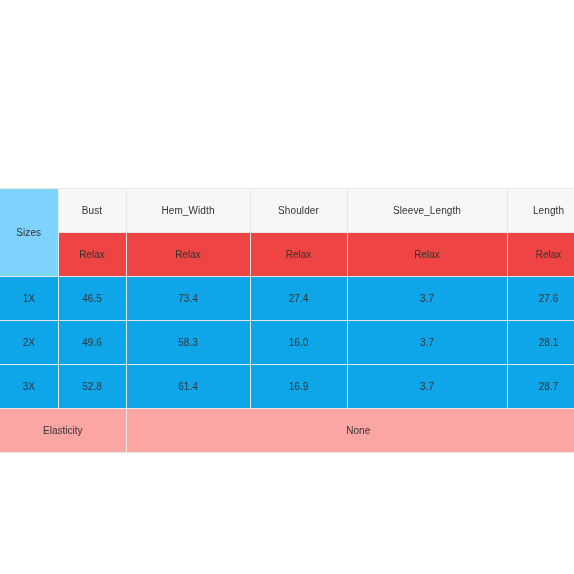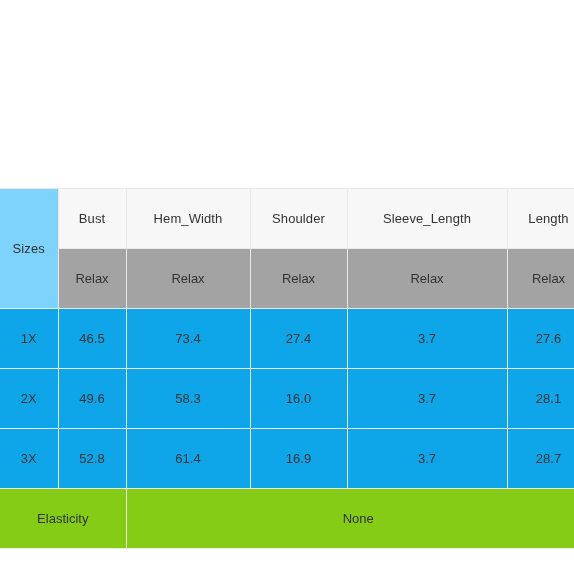--- a/index.html
+++ b/index.html
@@ -33,25 +33,25 @@
   table.size-chart {
     border-collapse: collapse;
     table-layout: fixed;
     width: 590px;
     background: #ffffff;
   }
 
   table.size-chart td,
   table.size-chart th {
     border: 1px solid #e8e8e8;
-    padding: 12px;
+    padding: 4px;
     text-align: center;
     vertical-align: middle;
     font-weight: normal;
-    font-size: 13px;
+    font-size: 10px;
     color: #333333;
     height: 35px;
     line-height: 35px;
     box-sizing: border-box;
   }
 
   
   table.size-chart tr > *:first-child {
     border-left: none;
   }
@@ -72,34 +72,34 @@
   }
 
   th.sizes-cell {
     background: #7dd3fc;
     font-weight: bold;
     font-size: 12.5px;
     color: #3a3a3a;
   }
 
   .hdr-row-2 td {
-    background: #a3a3a3;
+    background: #ef4444;
     font-size: 13px;
     color: #3d3d3d;
     margin-top: 32px;
   }
 
   .data-row td {
     background: #0ea5e9;
     font-size: 13px;
     color: #3d3d3d;
   }
 
   .footer-row td {
-    background: #84cc16;
+    background: #fca5a5;
     border-bottom: none;
     border-top: 1px solid #e8e8e8;
     font-size: 13px;
     color: #3d3d3d;
   }
   .footer-row td.elasticity-label {
     border-left: none;
     border-right: 1px solid #e8e8e8;
   }
   .footer-row td.elasticity-value {

